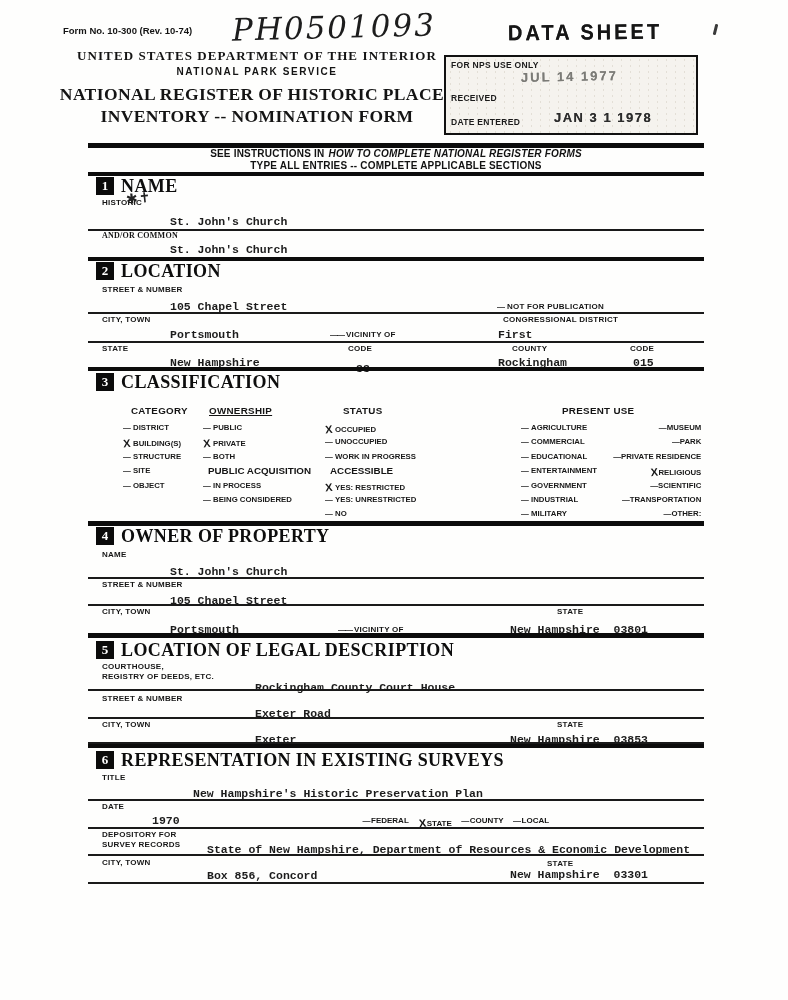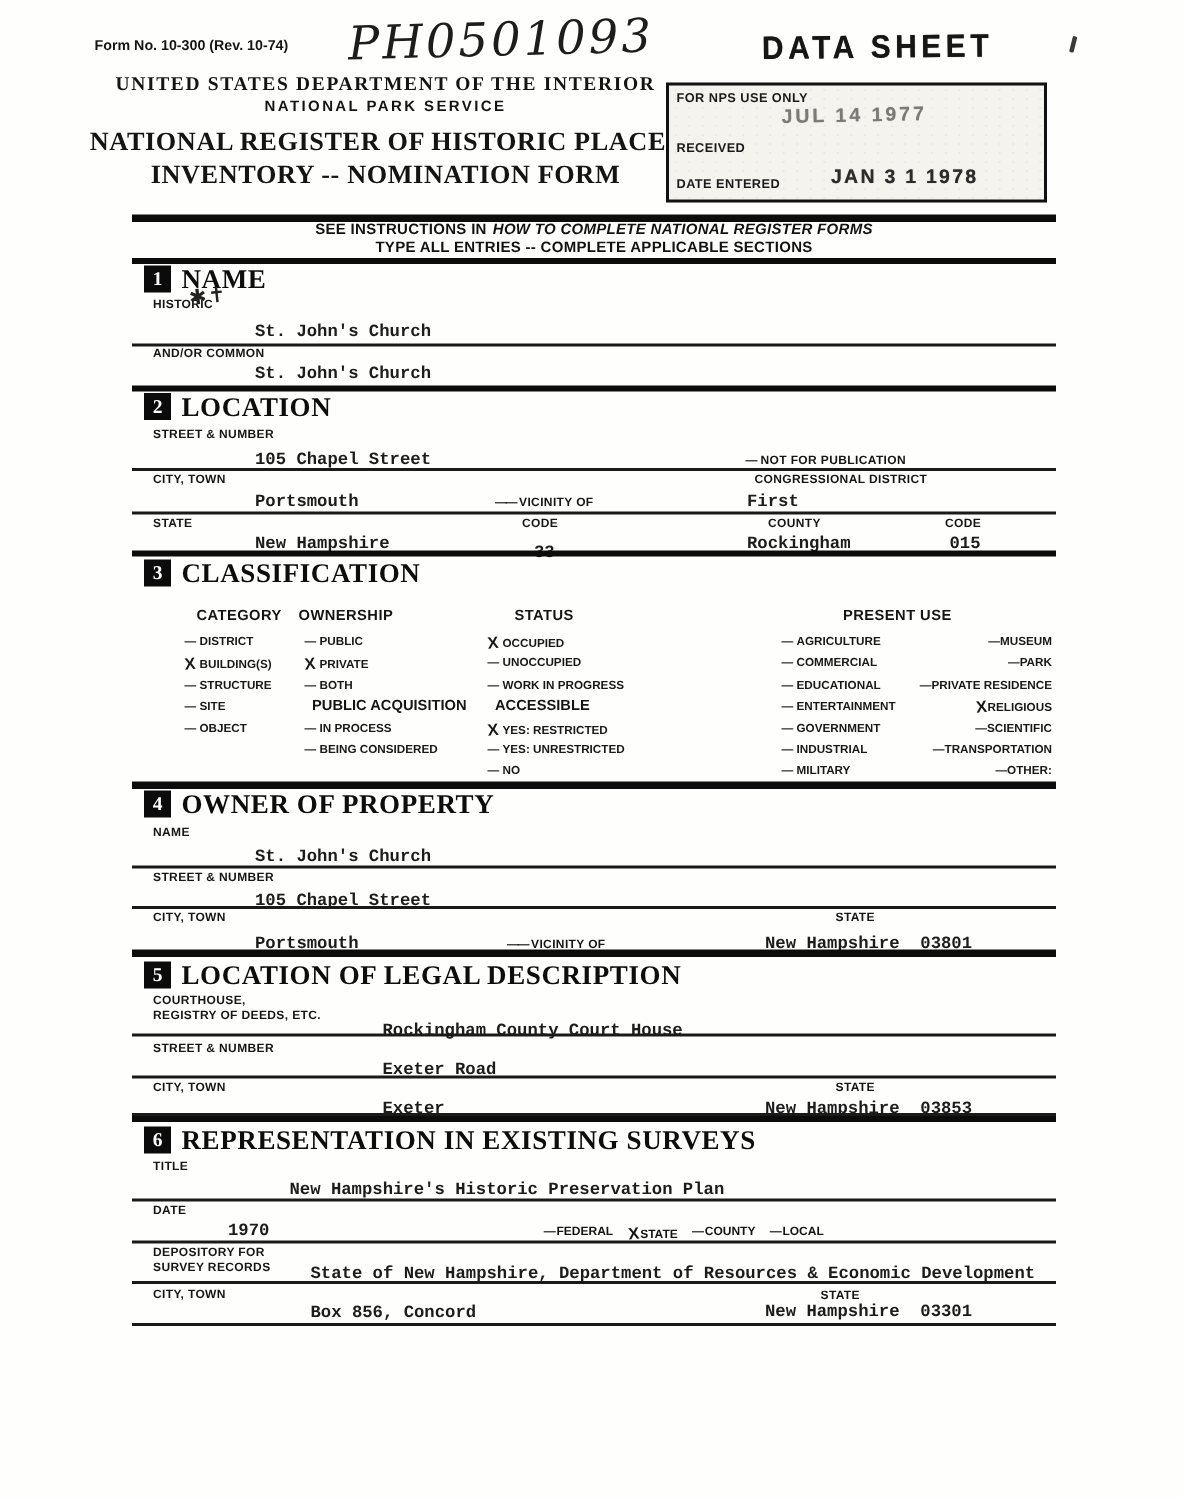--- a/index.html
+++ b/index.html
@@ -86,21 +86,21 @@
   <div class="instr" style="top:161px;">TYPE ALL ENTRIES -- COMPLETE APPLICABLE SECTIONS</div>
   <div class="instr" style="top:149px;"><span>SEE INSTRUCTIONS IN</span><span class="it">HOW TO COMPLETE NATIONAL REGISTER FORMS</span></div>
   <div class="bar" style="top:172px;height:4px;"></div>
 
   <div class="sec-num" style="left:96px;top:177px;">1</div>
   <div class="sec-title" style="left:121px;top:177px;">NAME</div>
   <div class="lbl" style="left:102px;top:199px;">HISTORIC</div>
   <div class="hw-marks">✱✝</div>
   <div class="val" style="left:170px;top:215px;">St. John's Church</div>
   <div class="line" style="top:229px;"></div>
-  <div class="lbl" style="left:102px;top:232px;">AND/OR COMMON</div>
+  <div class="lbl" style="left:102px;top:232px;font-family:Liberation Serif, serif;">AND/OR COMMON</div>
   <div class="val" style="left:170px;top:243px;">St. John's Church</div>
 
   <div class="bar" style="top:257px;height:4px;"></div>
   <div class="sec-num" style="left:96px;top:262px;">2</div>
   <div class="sec-title" style="left:121px;top:262px;">LOCATION</div>
   <div class="lbl" style="left:102px;top:286px;">STREET &amp; NUMBER</div>
   <div class="val" style="left:170px;top:300px;">105 Chapel Street</div>
   <div class="lbl" style="left:497px;top:303px;"><span class="mark">—</span><span>NOT FOR PUBLICATION</span></div>
   <div class="line" style="top:312px;"></div>
   <div class="lbl" style="left:102px;top:316px;">CITY, TOWN</div>
@@ -116,21 +116,21 @@
   <div class="val" style="left:170px;top:356px;">New Hampshire</div>
   <div class="val" style="left:356px;top:362px;">33</div>
   <div class="val" style="left:498px;top:356px;">Rockingham</div>
   <div class="val" style="left:633px;top:356px;">015</div>
 
   <div class="bar" style="top:367px;height:4px;"></div>
   <div class="sec-num" style="left:96px;top:373px;">3</div>
   <div class="sec-title" style="left:121px;top:373px;">CLASSIFICATION</div>
 
   <div class="chead" style="left:131px;top:406px;">CATEGORY</div>
-  <div class="chead" style="left:199px;top:406px;">OWNERSHIP</div>
+  <div class="chead" style="left:209px;top:406px;text-decoration:underline;">OWNERSHIP</div>
   <div class="chead" style="left:343px;top:406px;">STATUS</div>
   <div class="chead" style="left:562px;top:406px;">PRESENT USE</div>
 
   <div class="ccol" style="left:123px;top:421px;">
     <div class="citem"><span class="mark">—</span><span>DISTRICT</span></div>
     <div class="citem"><span class="mark x">X</span><span>BUILDING(S)</span></div>
     <div class="citem"><span class="mark">—</span><span>STRUCTURE</span></div>
     <div class="citem"><span class="mark">—</span><span>SITE</span></div>
     <div class="citem"><span class="mark">—</span><span>OBJECT</span></div>
   </div>

